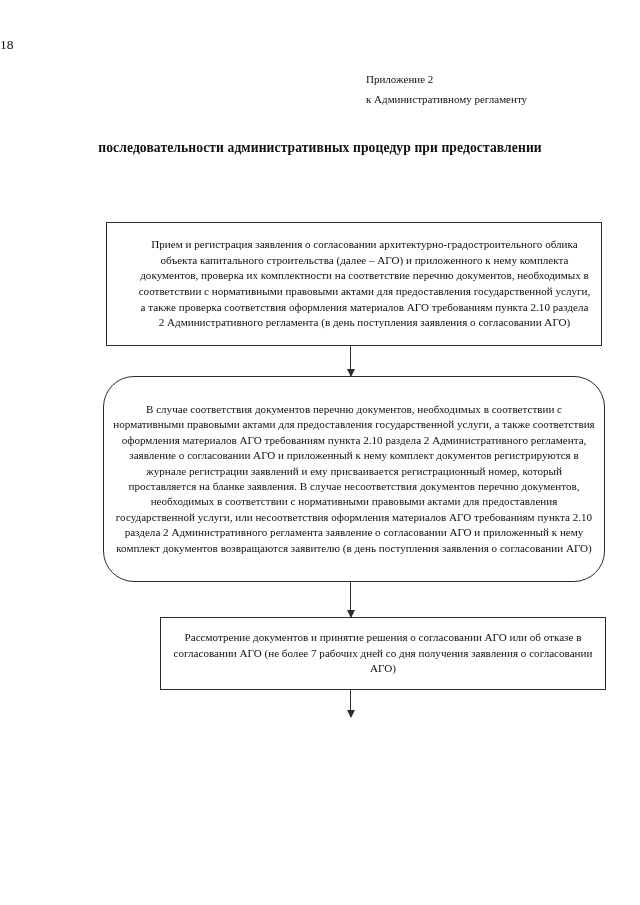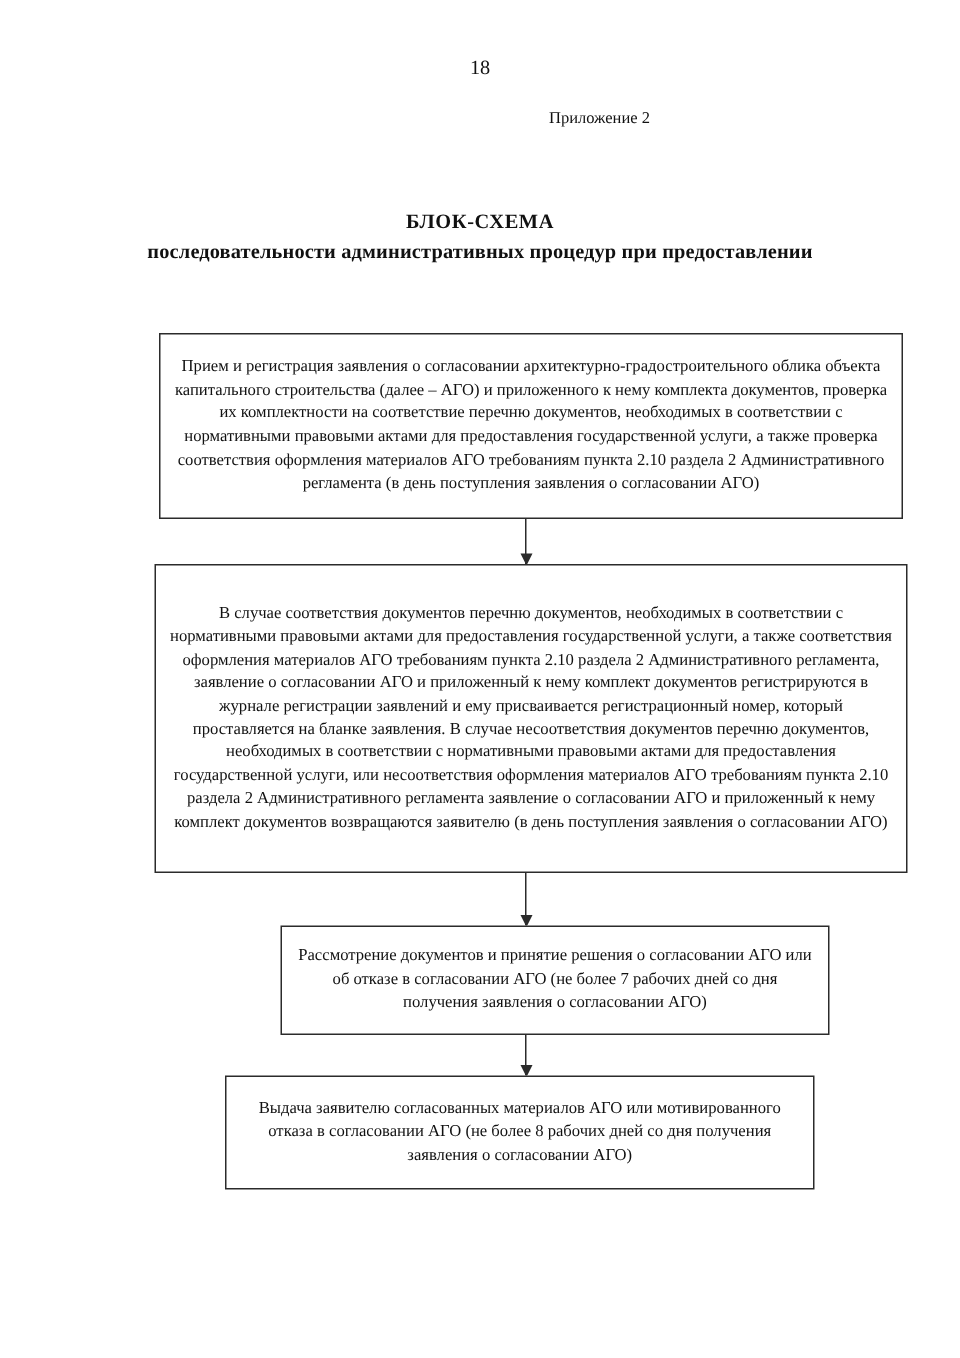--- a/index.html
+++ b/index.html
@@ -24,21 +24,20 @@
     width: 640px;
     height: 905px;
   }
 
   
   .page-number {
     position: absolute;
     top: 38px;
     left: 0;
     width: 640px;
-    text-align: center;
     font-size: 13.5px;
     line-height: 1;
   }
 
   
   .ref-block {
     position: absolute;
     top: 69px;
     left: 366px;
     font-size: 11px;
@@ -83,23 +82,23 @@
     justify-content: center;
   }
   .fc-box .fc-text {
     display: block;
     width: 100%;
     text-align: center;
     text-indent: 0;
   }
 
   
-  #box-intake      { left: 106px; top: 222px;  width: 496px; height: 124px; }
-  #box-review      { left: 103px; top: 376px;  width: 502px; height: 206px; }
-  #box-decision    { left: 160px; top: 617px;  width: 366px; height: 73px; margin-left: 27px;  }
+  #box-intake      { left: 106px; top: 222px;  width: 496px; height: 124px; padding-left: 30px; }
+  #box-review      { left: 103px; top: 376px;  width: 502px; height: 206px; border-radius: 31px; }
+  #box-decision    { left: 160px; top: 617px;  width: 446px; height: 73px;  }
   #box-issue       { left: 150px; top: 717px;  width: 393px; height: 76px;  }
 
   
   #box-intake  .fc-text { line-height: 15.6px; }
   #box-review  .fc-text { line-height: 15.4px; }
 
   
   .connector {
     position: absolute;
     width: 1px;
@@ -122,24 +121,24 @@
 </style>
 </head>
 <body>
 
 <div class="page">
 
   <div class="page-number">18</div>
 
   <div class="ref-block">
     <div>Приложение 2</div>
+    <div>к Административному регламенту</div>
   </div>
 
   <div class="heading">
-    <span class="h-main">БЛОК-СХЕМА</span>
     <span class="h-sub">последовательности административных процедур при предоставлении</span>
   </div>
 
   <div class="fc-box" id="box-intake">
     <span class="fc-text">Прием и регистрация заявления о согласовании архитектурно-градостроительного облика объекта капитального строительства (далее – АГО) и приложенного к нему комплекта документов, проверка их комплектности на соответствие перечню документов, необходимых в соответствии с нормативными правовыми актами для предоставления государственной услуги, а также проверка соответствия оформления материалов АГО требованиям пункта 2.10 раздела 2 Административного регламента (в день поступления заявления о согласовании АГО)</span>
   </div>
 
   <div class="connector" id="conn-1">
     <span class="arrow-head"></span>
   </div>
@@ -153,17 +152,14 @@
   </div>
 
   <div class="fc-box" id="box-decision">
     <span class="fc-text">Рассмотрение документов и принятие решения о согласовании АГО или об отказе в согласовании АГО (не более 7 рабочих дней со дня получения заявления о согласовании АГО)</span>
   </div>
 
   <div class="connector" id="conn-3">
     <span class="arrow-head"></span>
   </div>
 
-  <div class="fc-box" id="box-issue">
-    <span class="fc-text">Выдача заявителю согласованных материалов АГО или мотивированного отказа в согласовании АГО (не более 8 рабочих дней со дня получения заявления о согласовании АГО)</span>
-  </div>
 
 </div>
 
 </body></html>

